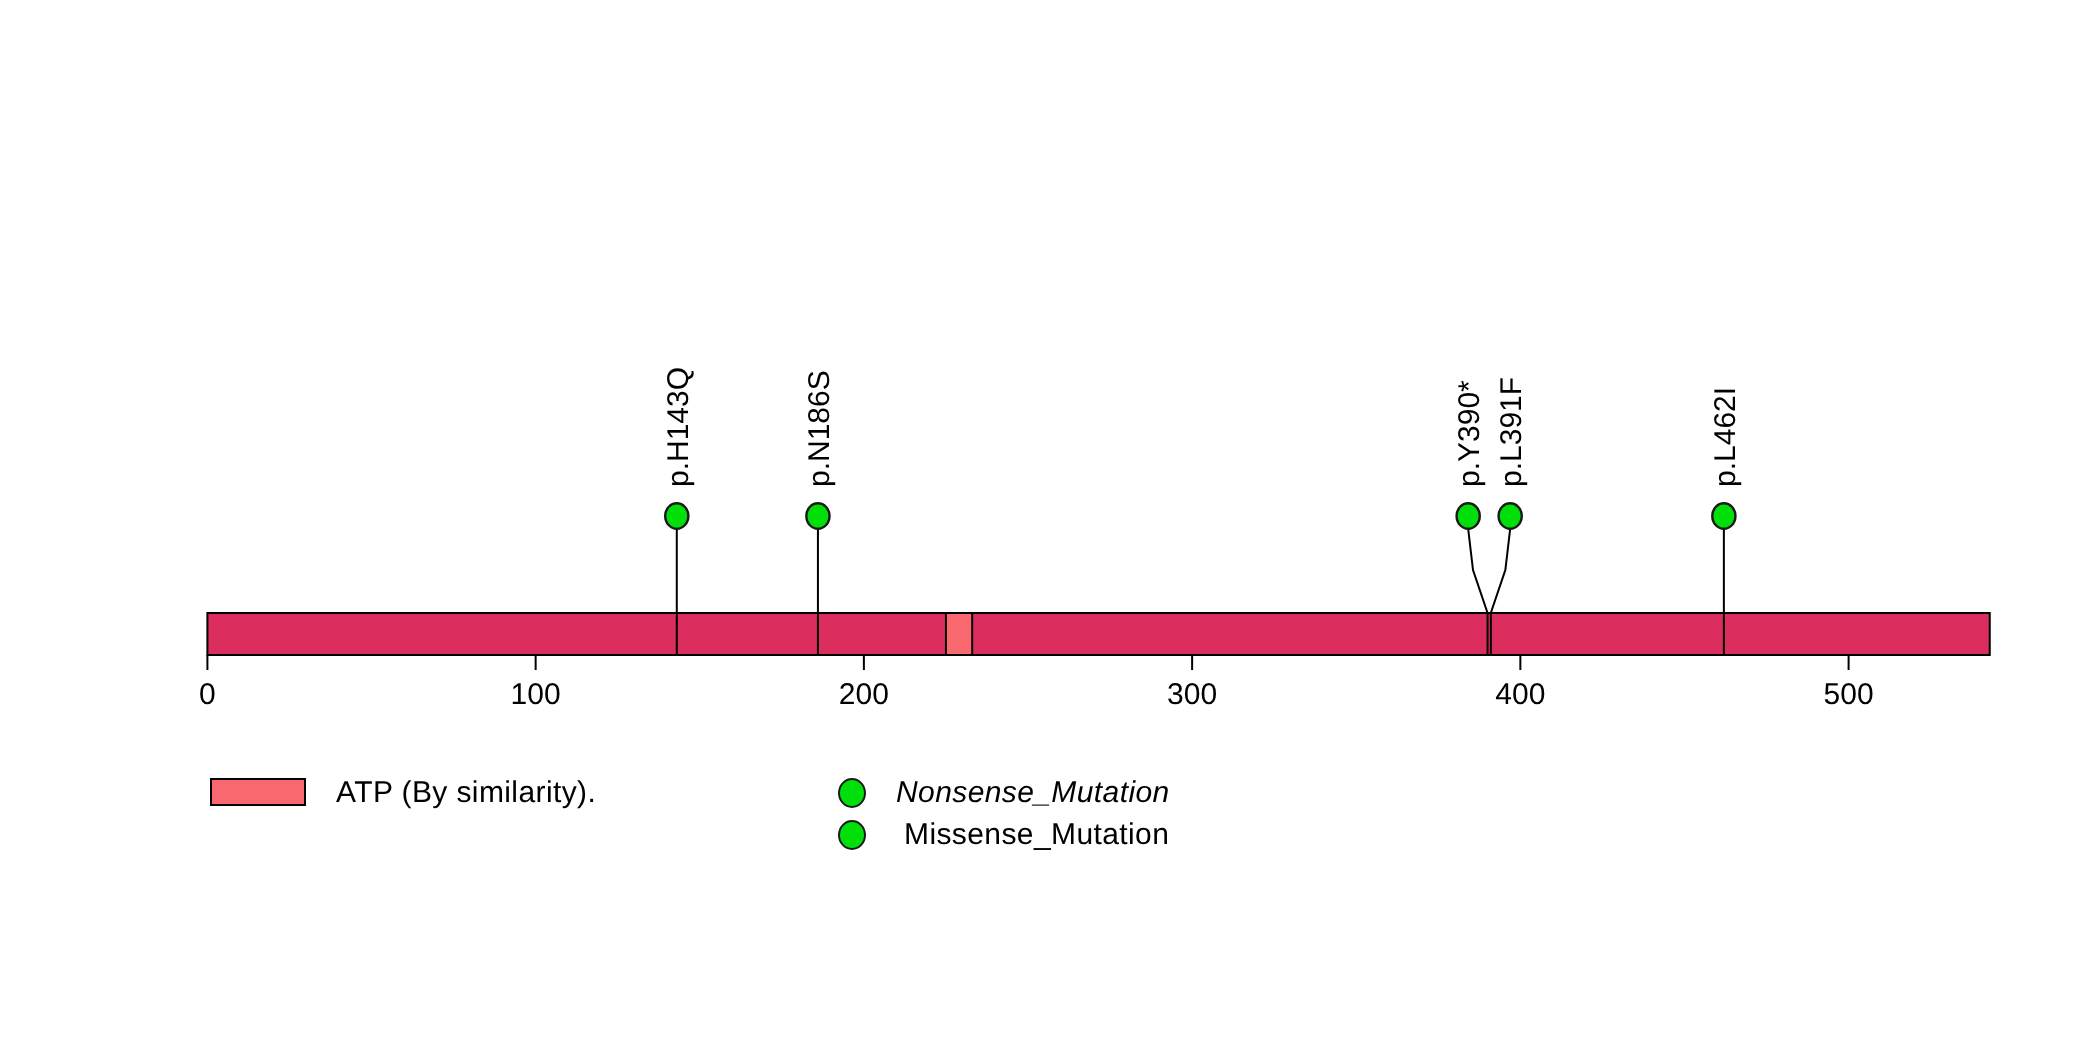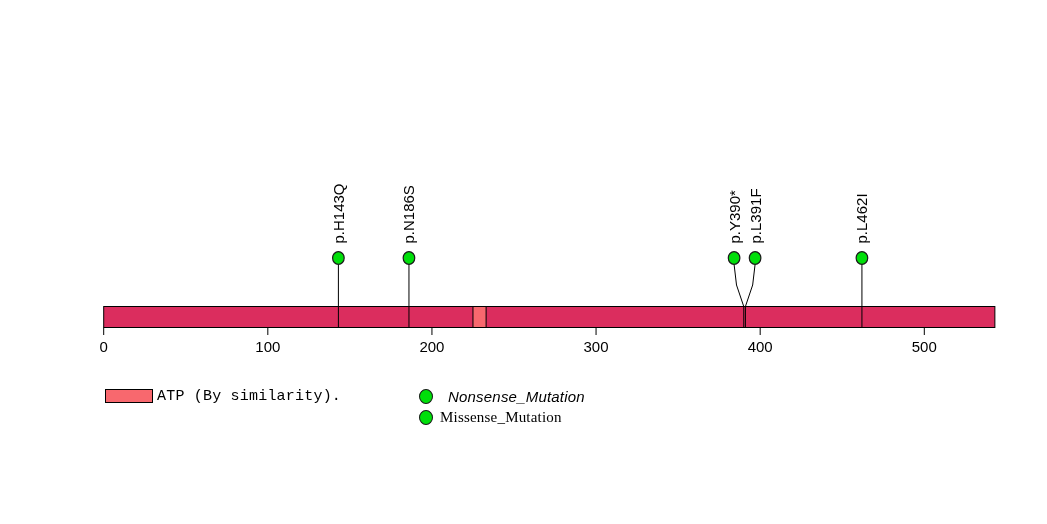--- a/index.html
+++ b/index.html
@@ -15,30 +15,30 @@
   .legend-swatch {
     position:absolute; left:105px; top:389px;
     width:46px; height:12px;
     border:1px solid #000000;
   }
   .legend-text {
     position:absolute;
     font-size:15px; line-height:15px; color:#000;
     white-space:nowrap; letter-spacing:0.2px;
   }
-  .legend-domain-label { left:157px; top:389px;font-family:Liberation Mono, monospace; }
+  .legend-domain-label { left:168px; top:389px; }
   .legend-mut-circle {
     position:absolute; left:419px;
     width:12px; height:13px;
     border:1px solid #1a1a1a; border-radius:50%;
   }
   .legend-mut-circle.first  { top:389px; }
   .legend-mut-circle.second { top:410px; }
   .legend-mut-label.first  { left:448px; top:389px;font-style:italic; }
-  .legend-mut-label.second { left:440px; top:410px;font-family:Liberation Serif, serif; }
+  .legend-mut-label.second { left:452px; top:410px; }
 </style>
 </head>
 <body>
 
 <div class="figure">
 
   <svg id="plot" width="1047" height="524">
       <rect x="103.7" y="306.5" width="891.1715999999999" height="21" fill="#db2d5e" stroke="#000" stroke-width="1"></rect>
       <rect x="472.9699999999999" y="306.5" width="13.129600000000039" height="21" fill="#f8686e" stroke="#000" stroke-width="1"></rect>
       <path d="M338.3916,264.4 L338.3916,327.5" fill="none" stroke="#000" stroke-width="1"></path>

